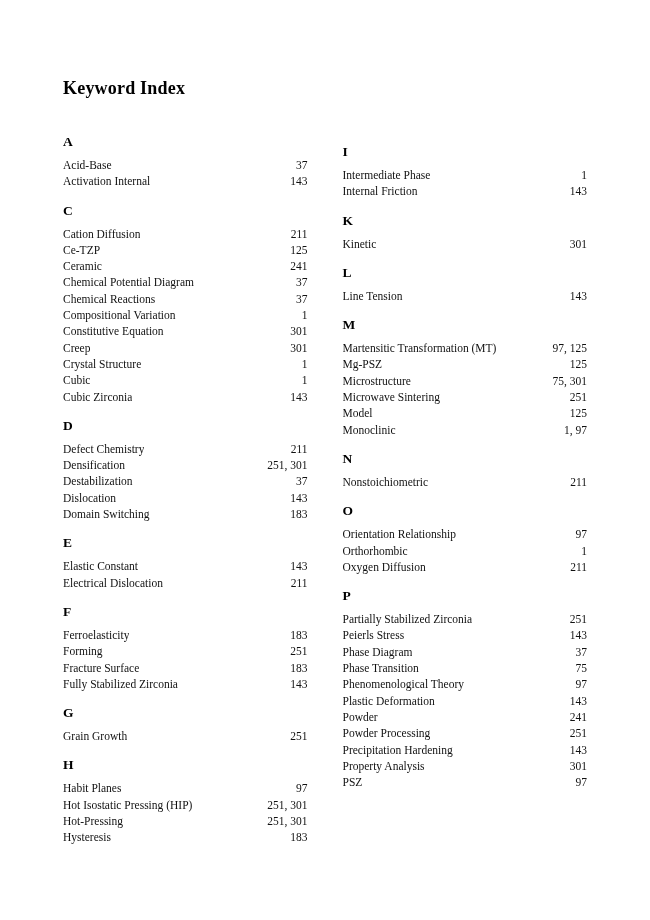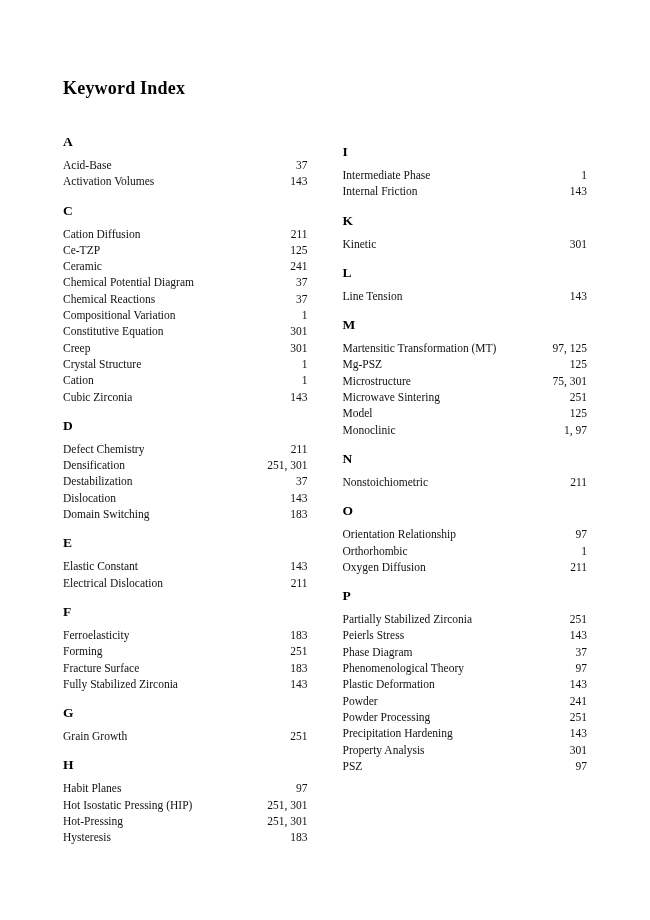--- a/index.html
+++ b/index.html
@@ -72,21 +72,21 @@
   <h1 class="page-title">Keyword Index</h1>
   <div class="columns">
     <div class="column left">
         <section class="index-section">
           <h2 class="section-letter">A</h2>
           <div class="entry-row">
             <span class="entry-term">Acid-Base</span>
             <span class="entry-pages">37</span>
           </div>
           <div class="entry-row">
-            <span class="entry-term">Activation Volumes</span>
+            <span class="entry-term">Activation Internal</span>
             <span class="entry-pages">143</span>
           </div>
         </section>
         <section class="index-section">
           <h2 class="section-letter">C</h2>
           <div class="entry-row">
             <span class="entry-term">Cation Diffusion</span>
             <span class="entry-pages">211</span>
           </div>
           <div class="entry-row">
@@ -115,21 +115,21 @@
           </div>
           <div class="entry-row">
             <span class="entry-term">Creep</span>
             <span class="entry-pages">301</span>
           </div>
           <div class="entry-row">
             <span class="entry-term">Crystal Structure</span>
             <span class="entry-pages">1</span>
           </div>
           <div class="entry-row">
-            <span class="entry-term">Cation</span>
+            <span class="entry-term">Cubic</span>
             <span class="entry-pages">1</span>
           </div>
           <div class="entry-row">
             <span class="entry-term">Cubic Zirconia</span>
             <span class="entry-pages">143</span>
           </div>
         </section>
         <section class="index-section">
           <h2 class="section-letter">D</h2>
           <div class="entry-row">
@@ -291,20 +291,24 @@
             <span class="entry-term">Partially Stabilized Zirconia</span>
             <span class="entry-pages">251</span>
           </div>
           <div class="entry-row">
             <span class="entry-term">Peierls Stress</span>
             <span class="entry-pages">143</span>
           </div>
           <div class="entry-row">
             <span class="entry-term">Phase Diagram</span>
             <span class="entry-pages">37</span>
+          </div>
+          <div class="entry-row">
+            <span class="entry-term">Phase Transition</span>
+            <span class="entry-pages">75</span>
           </div>
           <div class="entry-row">
             <span class="entry-term">Phenomenological Theory</span>
             <span class="entry-pages">97</span>
           </div>
           <div class="entry-row">
             <span class="entry-term">Plastic Deformation</span>
             <span class="entry-pages">143</span>
           </div>
           <div class="entry-row">

